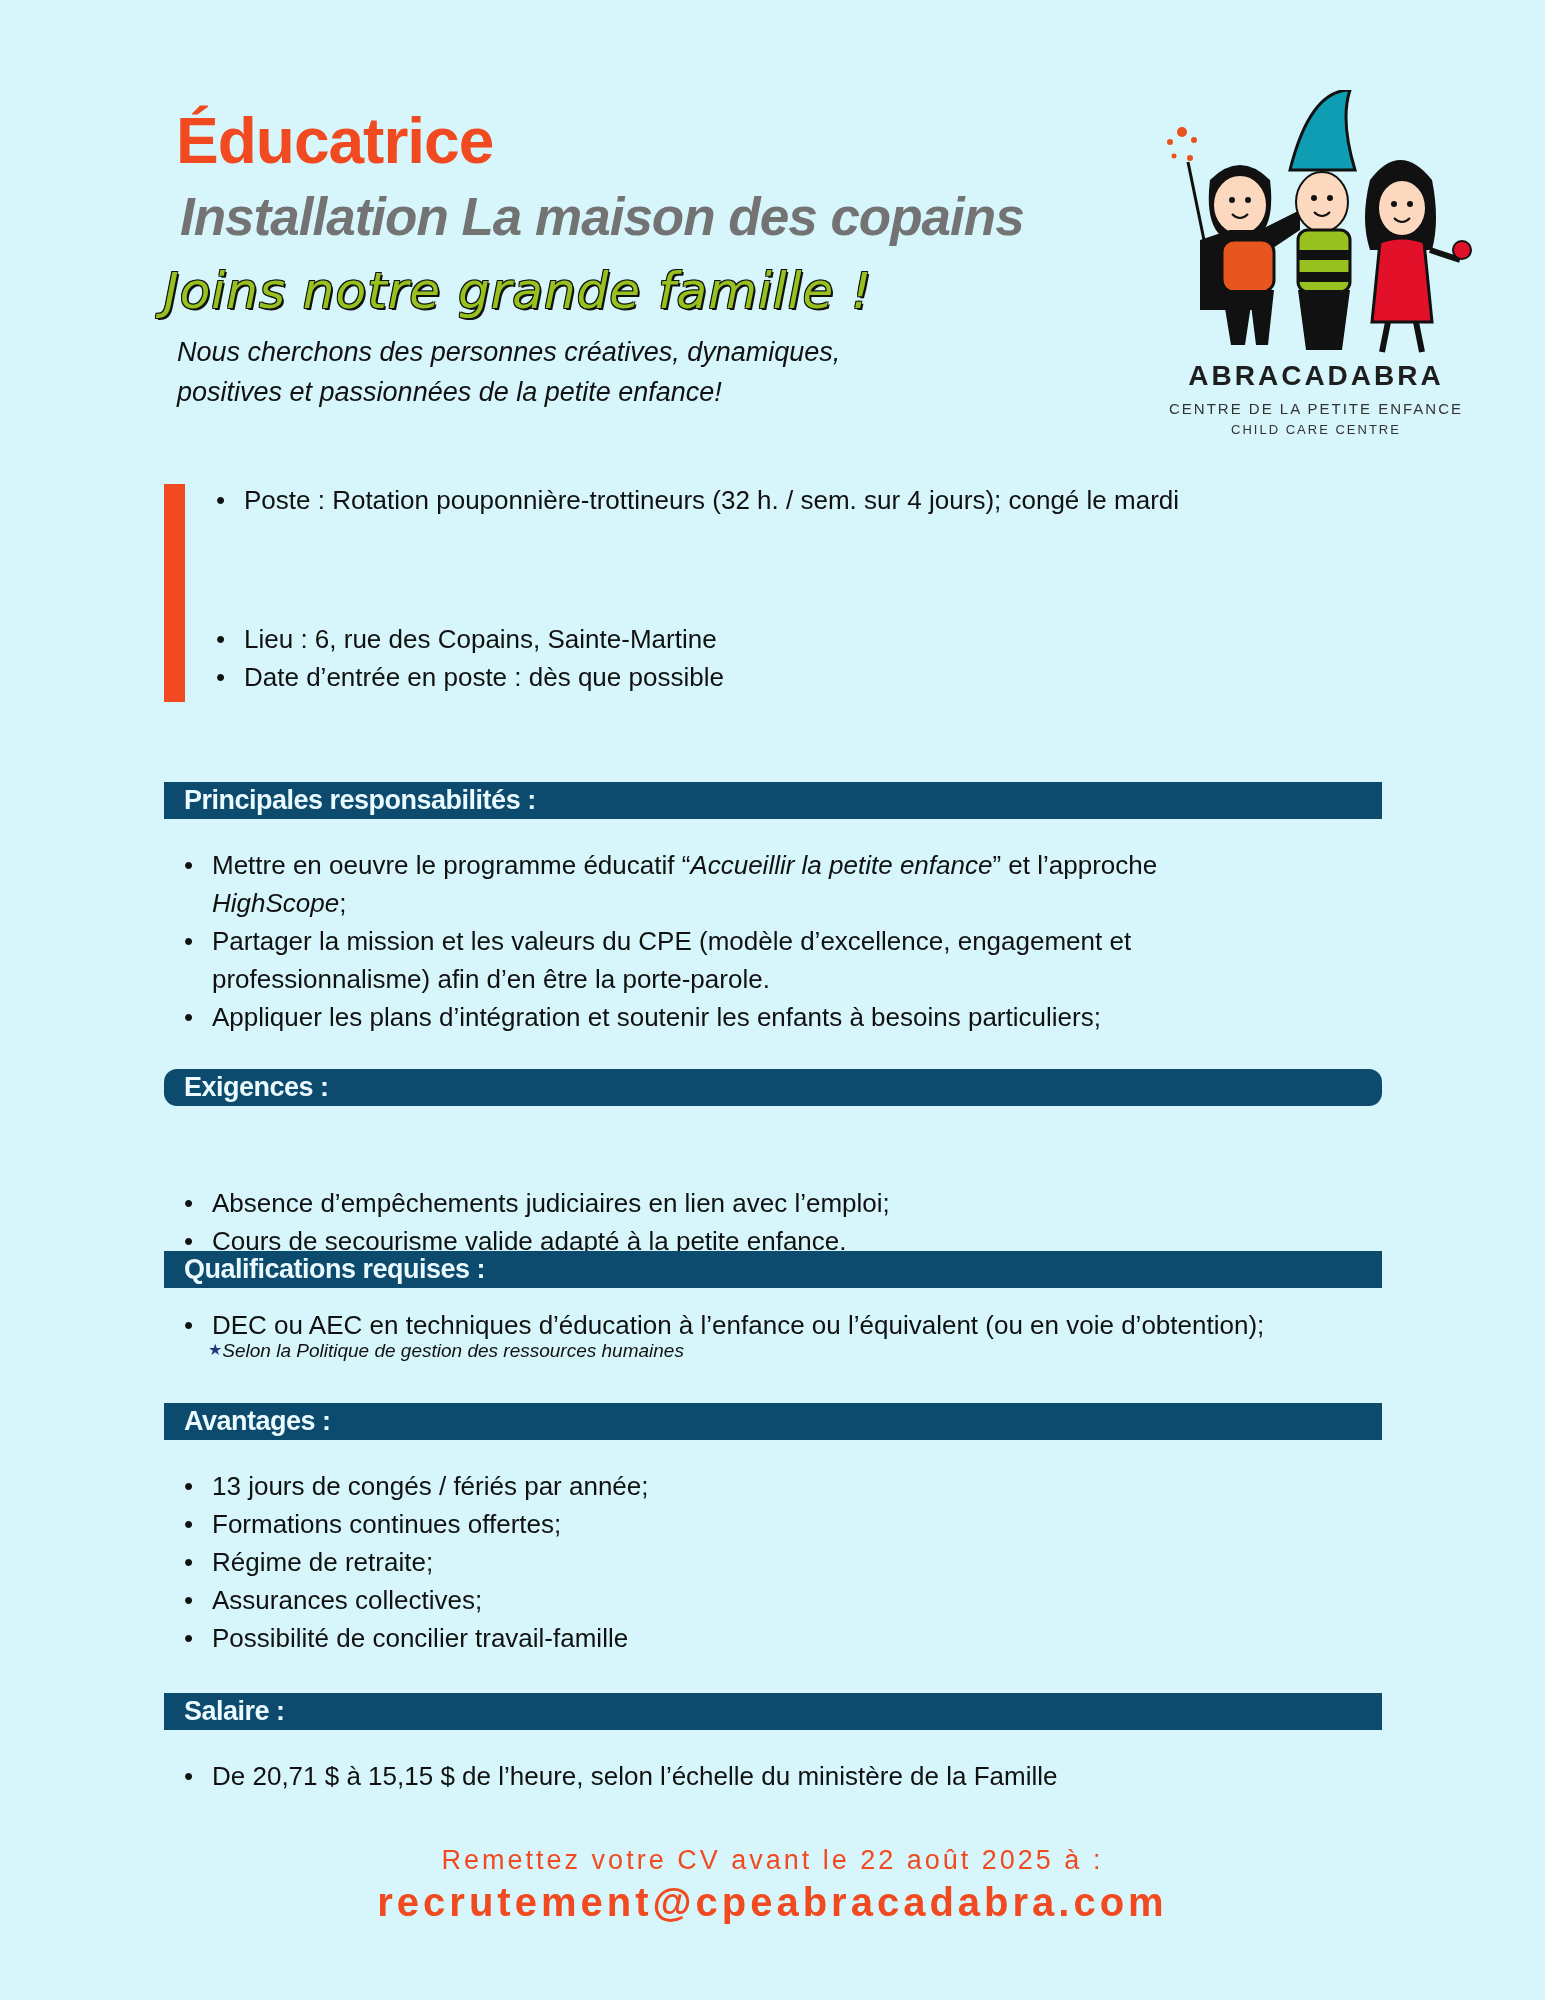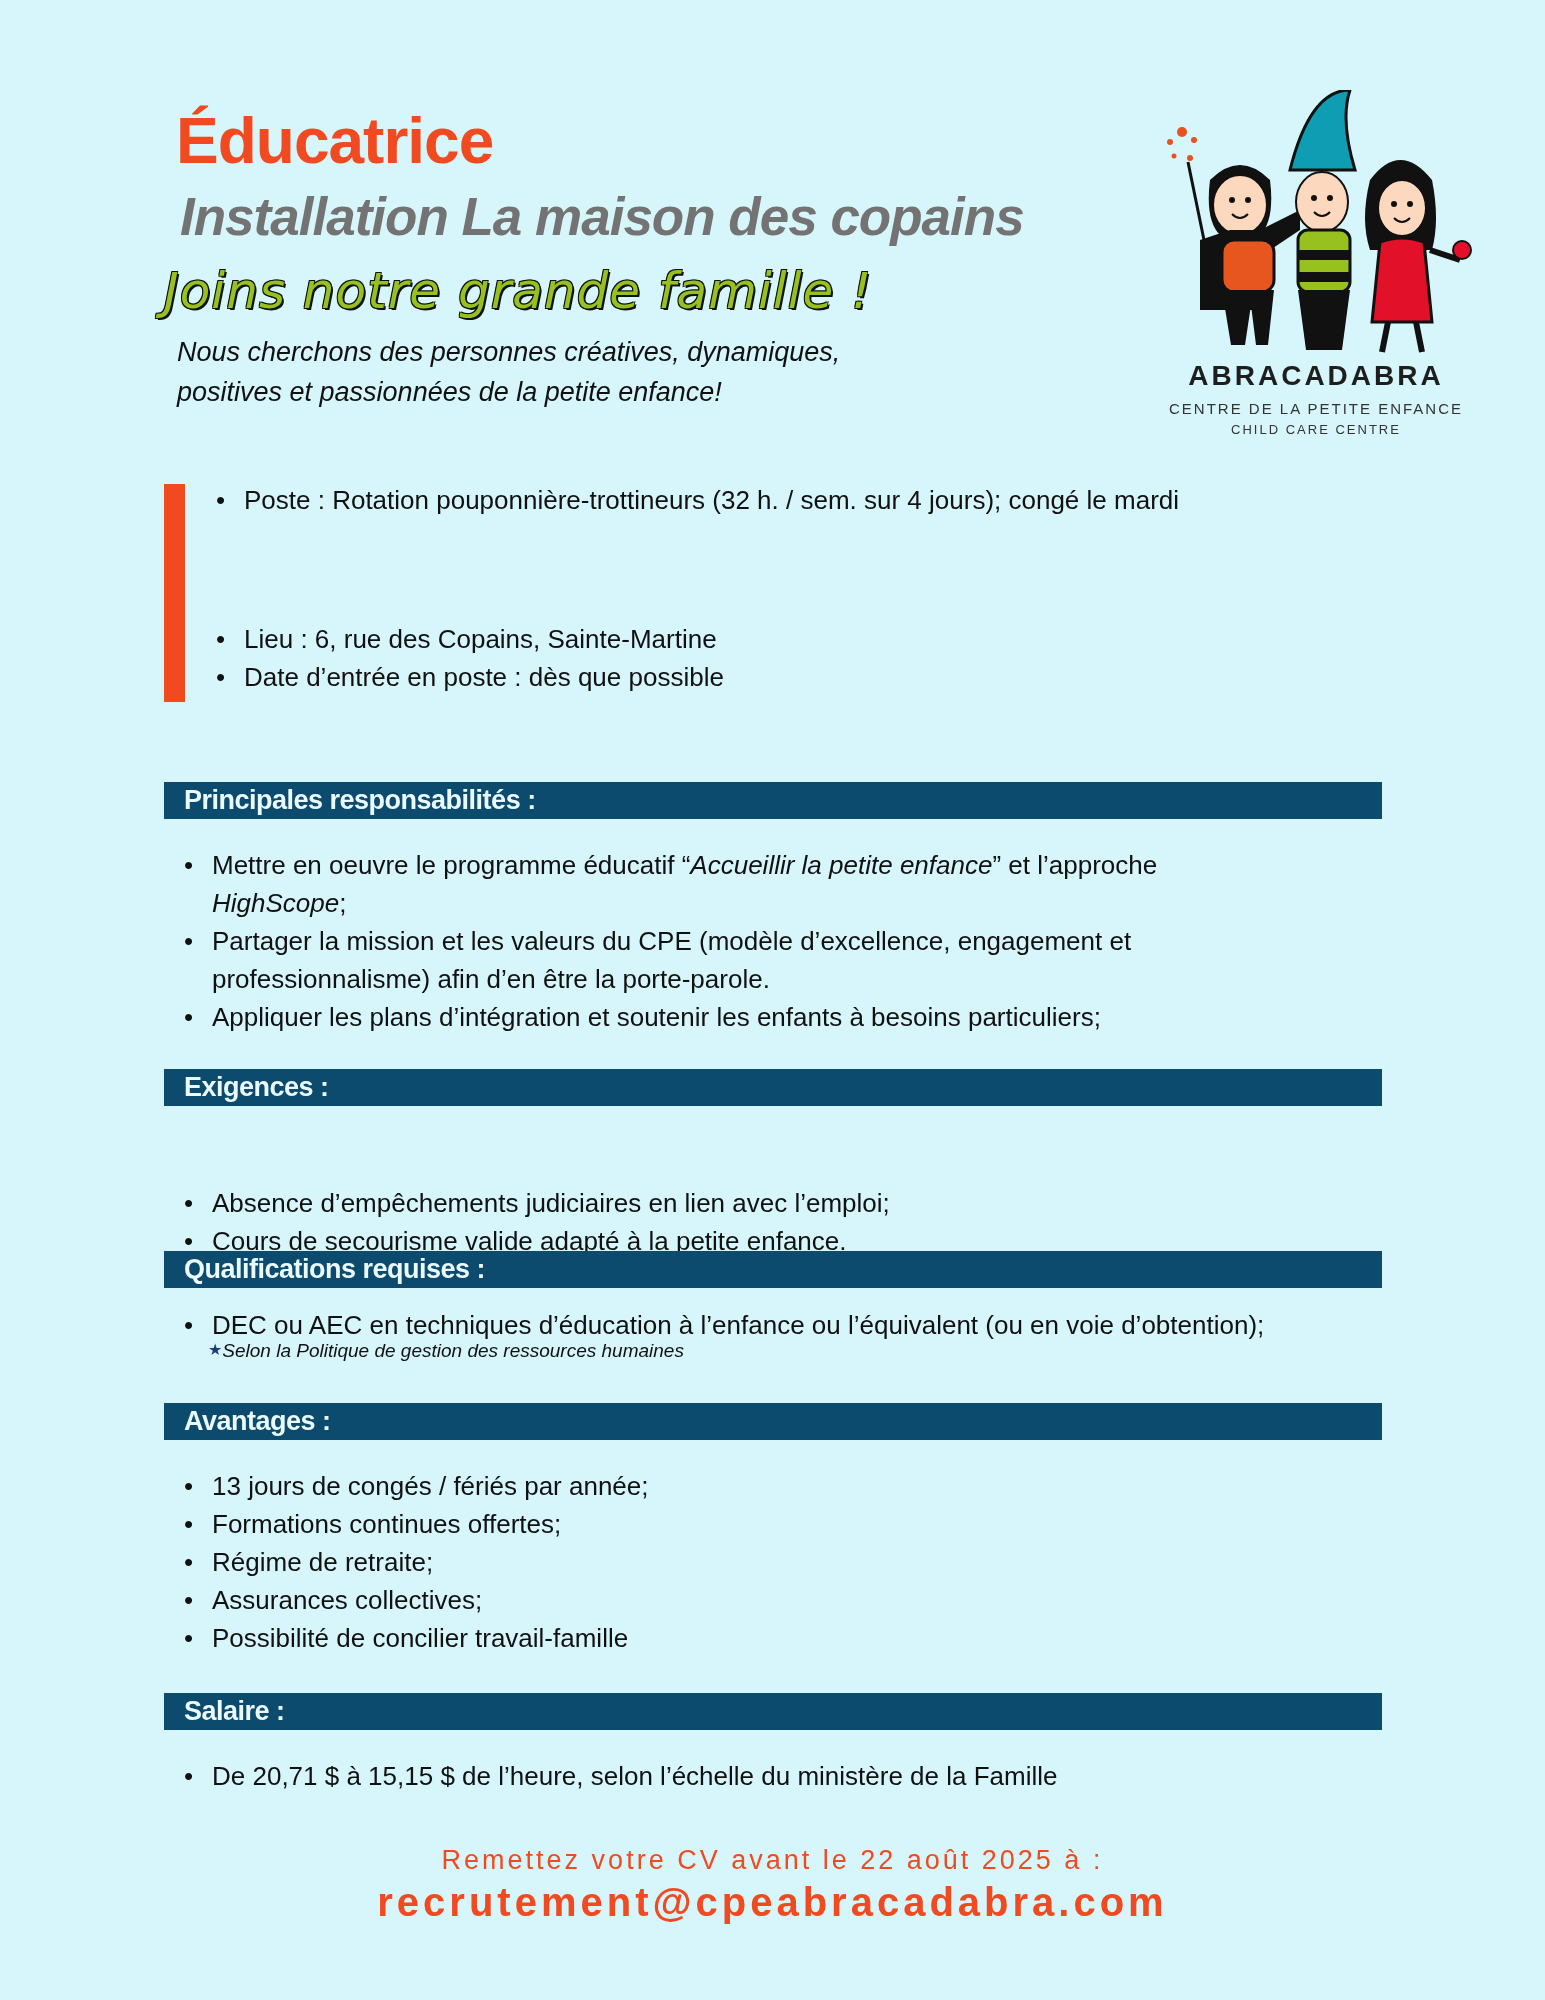--- a/index.html
+++ b/index.html
@@ -100,21 +100,21 @@
 
 <div class="abs hbar" style="top:782px;">
   <span>Principales responsabilités :</span>
 </div>
 <ul class="abs list" style="top:846px;">
   <li><span>Mettre en oeuvre le programme éducatif “</span><i>Accueillir la petite enfance</i><span>” et l’approche </span><br><i>HighScope</i><span>;</span></li>
   <li style="width:1000px;">Partager la mission et les valeurs du CPE (modèle d’excellence, engagement et professionnalisme) afin d’en être la porte-parole.</li>
   <li>Appliquer les plans d’intégration et soutenir les enfants à besoins particuliers;</li>
 </ul>
 
-<div class="abs hbar" style="top:1069px;">
+<div class="abs hbar" style="top:1069px;border-radius:13px;">
   <span>Exigences :</span>
 </div>
 <ul class="abs list" style="top:1184px;">
   <li>Absence d’empêchements judiciaires en lien avec l’emploi;</li>
   <li>Cours de secourisme valide adapté à la petite enfance.</li>
 </ul>
 
 <div class="abs hbar" style="top:1251px;">
   <span>Qualifications requises :</span>
 </div>

